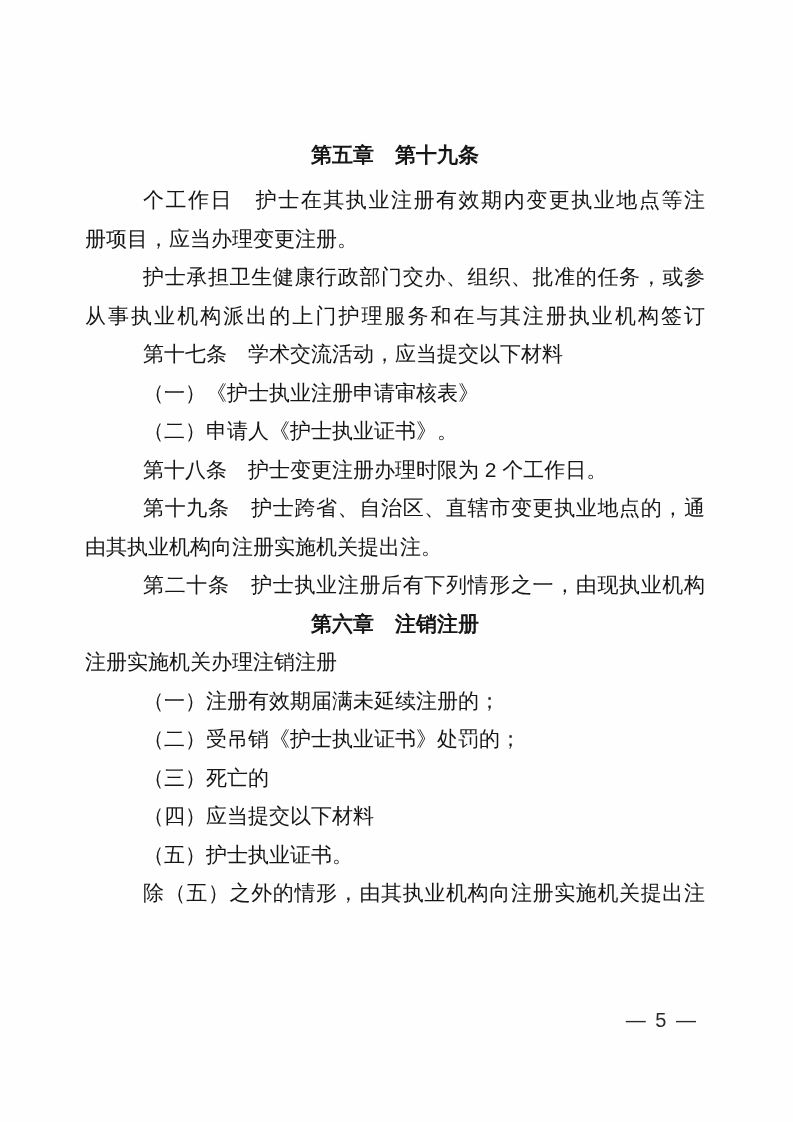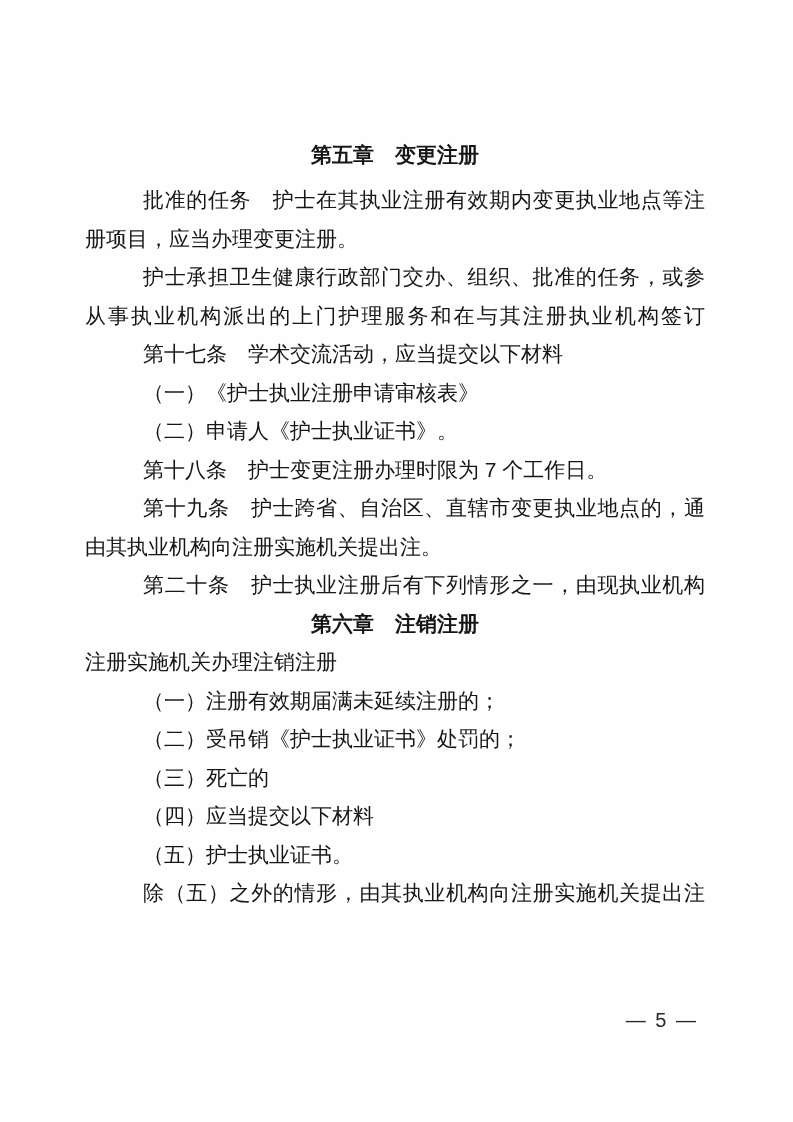--- a/index.html
+++ b/index.html
@@ -57,29 +57,29 @@
     letter-spacing: 2px;
     color: #2a2a2a;
     font-weight: 500;
   }
 </style>
 </head>
 <body>
 
 <div class="page">
   <div class="doc">
-    <div class="line h hgap">第五章　变更注册</div>
-    <div class="line ind full">批准的任务　护士在其执业注册有效期内变更执业地点等注</div>
+    <div class="line h hgap">第五章　第十九条</div>
+    <div class="line ind full">个工作日　护士在其执业注册有效期内变更执业地点等注</div>
     <div class="line">册项目，应当办理变更注册。</div>
     <div class="line ind full">护士承担卫生健康行政部门交办、组织、批准的任务，或参</div>
     <div class="line full">从事执业机构派出的上门护理服务和在与其注册执业机构签订</div>
     <div class="line ind">第十七条　学术交流活动，应当提交以下材料</div>
     <div class="line ind">（一）《护士执业注册申请审核表》</div>
     <div class="line ind">（二）申请人《护士执业证书》。</div>
-    <div class="line ind">第十八条　护士变更注册办理时限为 7 个工作日。</div>
+    <div class="line ind">第十八条　护士变更注册办理时限为 2 个工作日。</div>
     <div class="line ind full">第十九条　护士跨省、自治区、直辖市变更执业地点的，通</div>
     <div class="line">由其执业机构向注册实施机关提出注。</div>
     <div class="line ind full">第二十条　护士执业注册后有下列情形之一，由现执业机构</div>
     <div class="line h">第六章　注销注册</div>
     <div class="line">注册实施机关办理注销注册</div>
     <div class="line ind">（一）注册有效期届满未延续注册的；</div>
     <div class="line ind">（二）受吊销《护士执业证书》处罚的；</div>
     <div class="line ind">（三）死亡的</div>
     <div class="line ind">（四）应当提交以下材料</div>
     <div class="line ind">（五）护士执业证书。</div>

